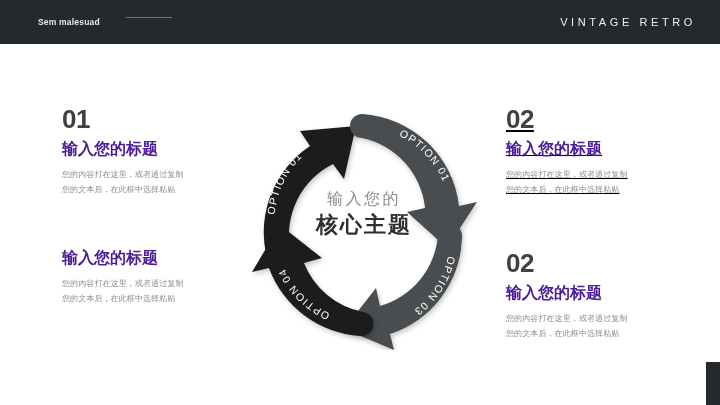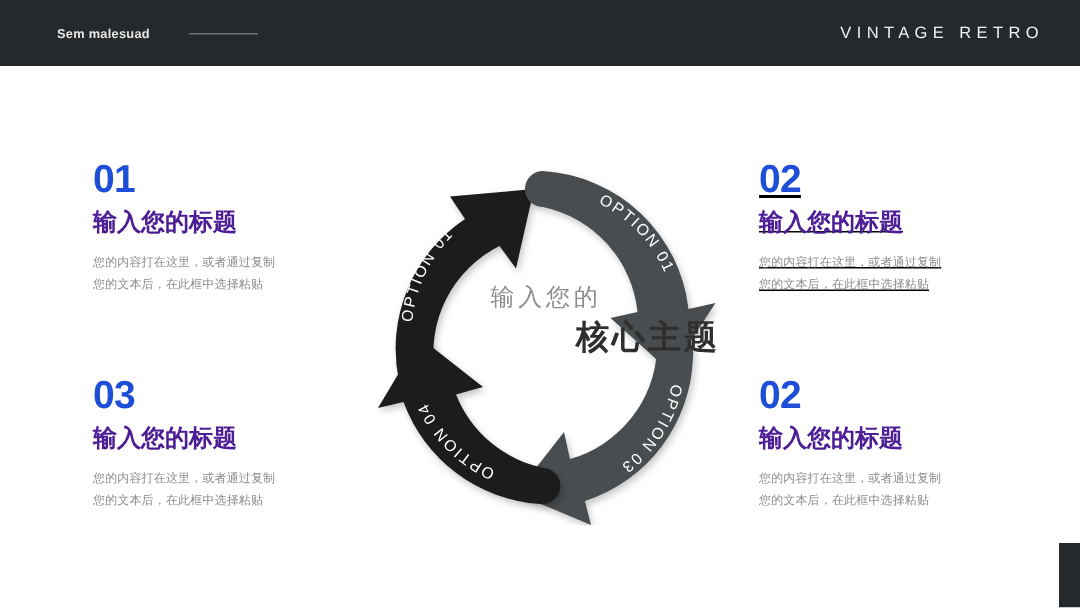--- a/index.html
+++ b/index.html
@@ -21,21 +21,20 @@
     left: 0;
     top: 0;
     width: 720px;
     height: 44px;
     background: #26292b;
     display: flex;
     align-items: center;
   }
   .header-left {
     display: flex;
-    align-items: center;
     margin-left: 38px;
   }
   .header-kicker {
     color: #e8e8e8;
     font-size: 8.5px;
     font-weight: bold;
     letter-spacing: 0.2px;
     white-space: nowrap;
   }
   .header-rule {
@@ -70,21 +69,21 @@
     width: 200px;
   }
   .block-01 { left: 62px; top: 106px; }
   .block-03 { left: 62px; top: 250px; }
   .block-02 { left: 506px; top: 106px; text-decoration: underline; }
   .block-04 { left: 506px; top: 250px; }
 
   .block-num {
     font-size: 26px;
     font-weight: bold;
-    color: #1d4ed8;
+    color: #404040;
     line-height: 1;
     letter-spacing: -0.5px;
     margin-bottom: 9px;
   }
   .block-title {
     font-size: 16px;
     font-weight: bold;
     color: #4c1d95;
     line-height: 1;
     margin-bottom: 11px;
@@ -120,21 +119,20 @@
     letter-spacing: 2.5px;
     line-height: 1.1;
     margin-bottom: 4px;
   }
   .center-main {
     font-size: 22px;
     font-weight: bold;
     color: #2f2f2f;
     letter-spacing: 2px;
     line-height: 1.15;
-    text-align: right;
   }
   .arrow-label {
     font-family: "Liberation Sans", "DejaVu Sans", sans-serif;
     font-size: 10.5px;
     letter-spacing: 1.3px;
     fill: #ffffff;
     font-weight: normal;
   }
 </style>
 </head>
@@ -151,21 +149,20 @@
 <div class="block block-01">
   <div class="block-num">01</div>
   <div class="block-title">输入您的标题</div>
   <div class="block-desc">
     <div>您的内容打在这里，或者通过复制</div>
     <div>您的文本后，在此框中选择粘贴</div>
   </div>
 </div>
 
 <div class="block block-03">
-  <div class="block-num">03</div>
   <div class="block-title">输入您的标题</div>
   <div class="block-desc">
     <div>您的内容打在这里，或者通过复制</div>
     <div>您的文本后，在此框中选择粘贴</div>
   </div>
 </div>
 
 <div class="block block-02">
   <div class="block-num">02</div>
   <div class="block-title">输入您的标题</div>

